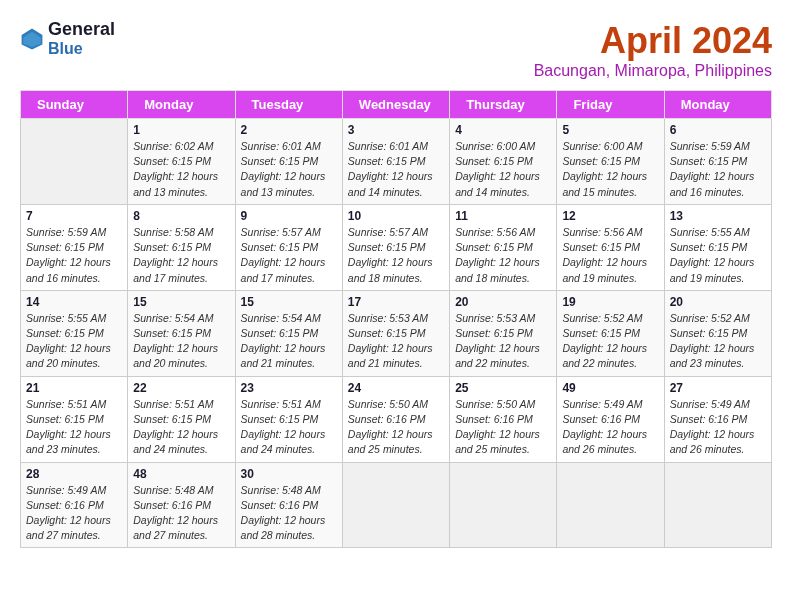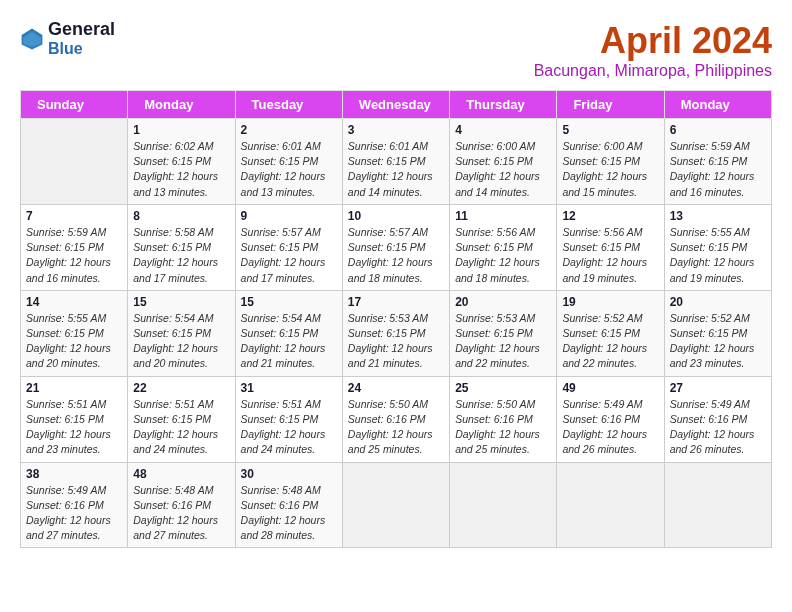--- a/index.html
+++ b/index.html
@@ -263,21 +263,21 @@
 Sunset: 6:15 PM
 Daylight: 12 hours and 23 minutes.</div>
         </td>
         <td>
           <div class="day-number">22</div>
           <div class="day-info" style="white-space: pre-line;">Sunrise: 5:51 AM
 Sunset: 6:15 PM
 Daylight: 12 hours and 24 minutes.</div>
         </td>
         <td>
-          <div class="day-number">31</div>
+          <div class="day-number">23</div>
           <div class="day-info" style="white-space: pre-line;">Sunrise: 5:51 AM
 Sunset: 6:15 PM
 Daylight: 12 hours and 24 minutes.</div>
         </td>
         <td>
           <div class="day-number">24</div>
           <div class="day-info" style="white-space: pre-line;">Sunrise: 5:50 AM
 Sunset: 6:16 PM
 Daylight: 12 hours and 25 minutes.</div>
         </td>
@@ -295,21 +295,21 @@
         </td>
         <td>
           <div class="day-number">27</div>
           <div class="day-info" style="white-space: pre-line;">Sunrise: 5:49 AM
 Sunset: 6:16 PM
 Daylight: 12 hours and 26 minutes.</div>
         </td>
       </tr>
       <tr>
         <td>
-          <div class="day-number">38</div>
+          <div class="day-number">28</div>
           <div class="day-info" style="white-space: pre-line;">Sunrise: 5:49 AM
 Sunset: 6:16 PM
 Daylight: 12 hours and 27 minutes.</div>
         </td>
         <td>
           <div class="day-number">48</div>
           <div class="day-info" style="white-space: pre-line;">Sunrise: 5:48 AM
 Sunset: 6:16 PM
 Daylight: 12 hours and 27 minutes.</div>
         </td>

